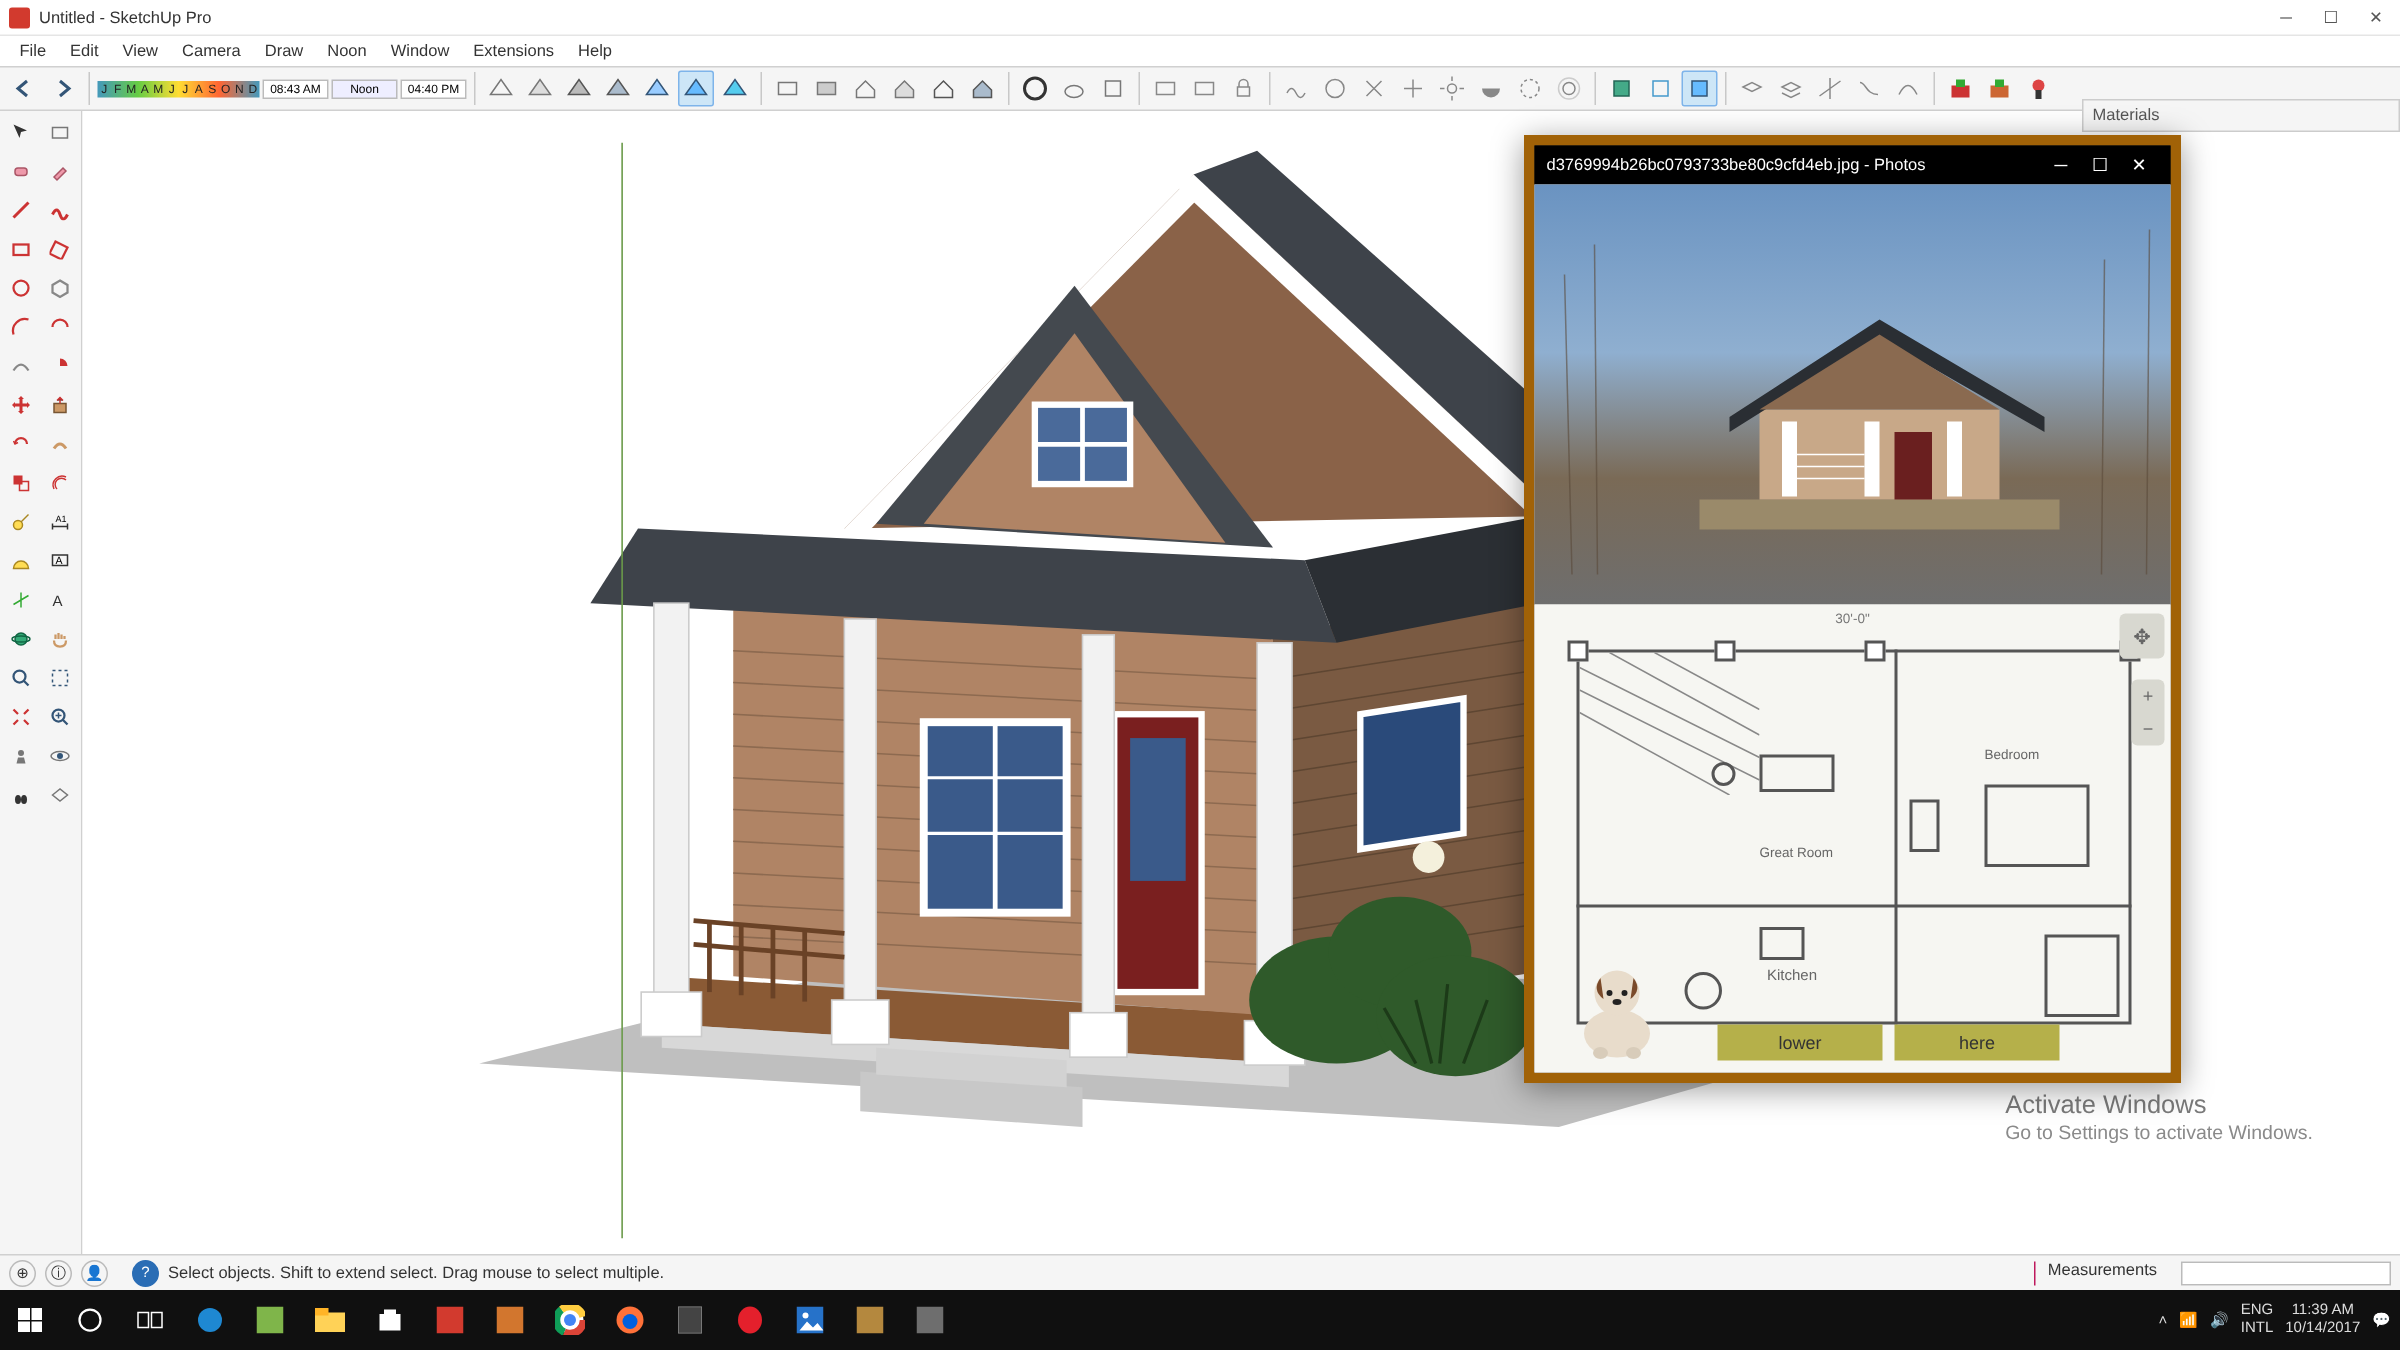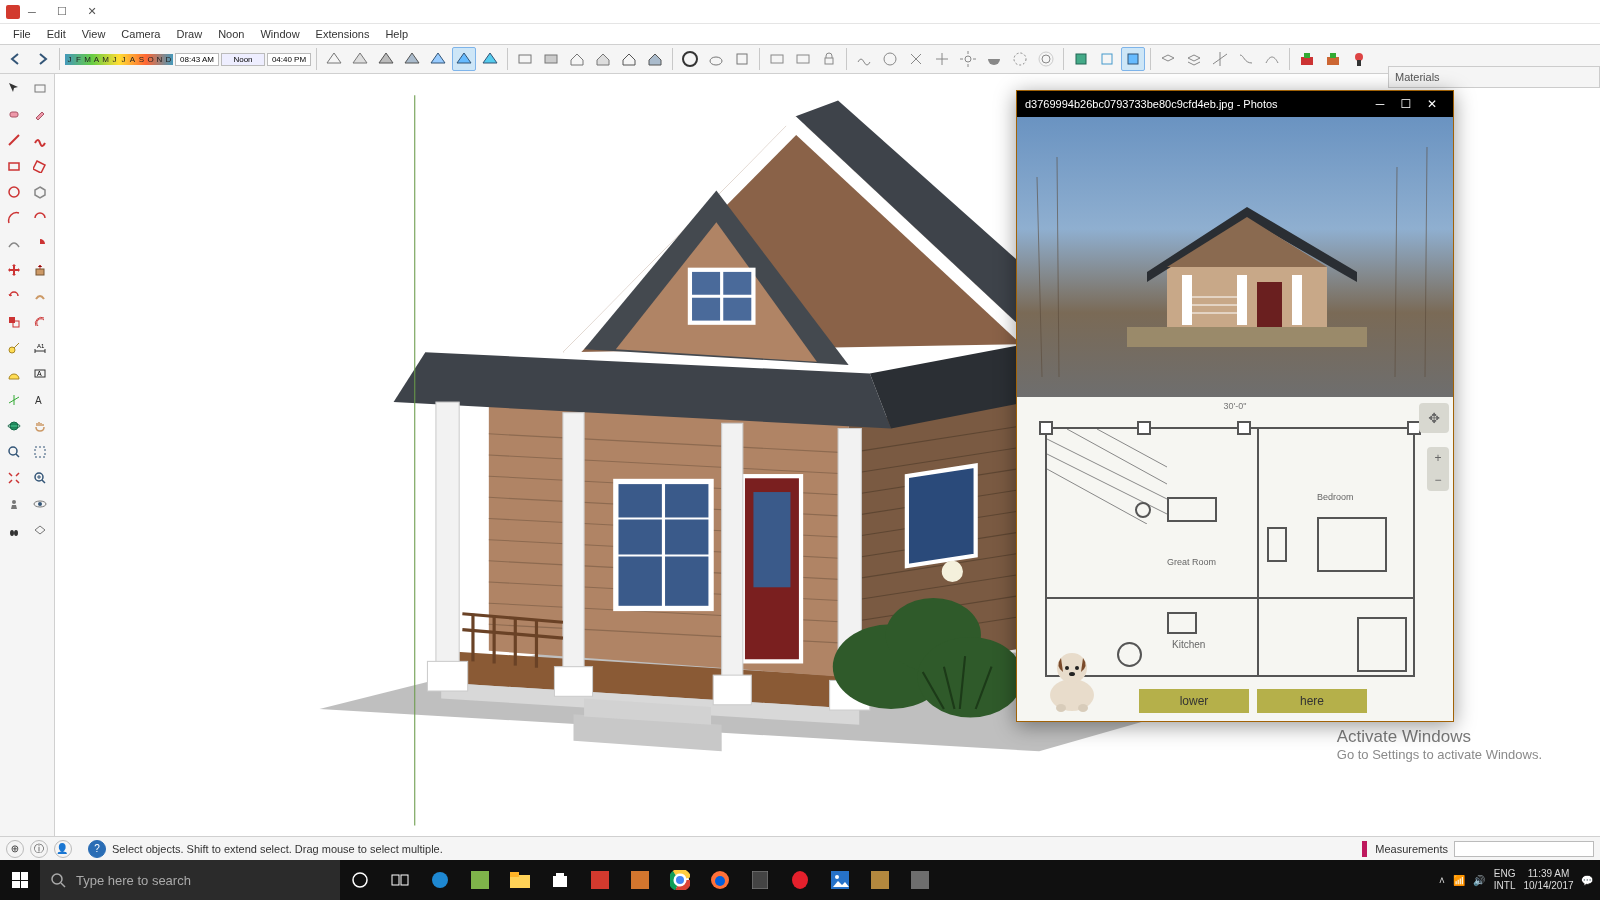--- a/index.html
+++ b/index.html
@@ -19,35 +19,35 @@
   .months{display:flex;font-size:8px;background:linear-gradient(90deg,#49b 0%, #6c4 25%, #fd3 50%, #f63 75%, #49b 100%);color:#222;padding:1px 0}
   .months span{width:9px;text-align:center}
   .timebox{font-size:8px;background:#fff;border:1px solid #bbb;padding:1px 3px;width:44px;text-align:center}
   .timebox.noon{background:#eef}
   .workarea{display:flex;height:calc(100% - 24px - 20px - 30px - 24px - 40px);background:#fff}
   .lefttools{width:55px;background:#f5f5f5;border-right:1px solid #d0d0d0;display:flex;flex-wrap:wrap;align-content:flex-start;padding:2px;gap:2px}
   .ltbtn{width:24px;height:24px;border:1px solid transparent;display:flex;align-items:center;justify-content:center;cursor:pointer;border-radius:2px}
   .viewport{flex:1;position:relative;background:#fff;overflow:hidden}
   .statusbar{height:24px;background:#f5f5f5;border-top:1px solid #d0d0d0;display:flex;align-items:center;padding:0 6px;gap:6px;font-size:11px;color:#333}
   .statusbar .sbtn{width:18px;height:18px;border:1px solid #bbb;border-radius:50%;display:flex;align-items:center;justify-content:center;font-size:10px;cursor:pointer}
-  .measure{margin-left:auto;border-left:5px solid #be185d;padding-left:8px;display:flex;align-items:center;gap:6px}
+  .measure{margin-left:auto;border-left:1px solid #be185d;padding-left:8px;display:flex;gap:16px}
   .measure input{width:140px;height:16px;border:1px solid #bbb;background:#fff;font-size:11px;padding:0 3px}
   .taskbar{height:40px;background:#101010;display:flex;align-items:center;color:#fff}
   .start{width:40px;height:40px;display:flex;align-items:center;justify-content:center;cursor:pointer}
   .winlogo{width:16px;height:16px;display:grid;grid-template-columns:1fr 1fr;grid-template-rows:1fr 1fr;gap:1px}
   .winlogo div{background:#fff}
   .search{display:flex;align-items:center;background:#2b2b2b;height:40px;width:300px;padding:0 10px;gap:10px;color:#aaa}
   .search svg{width:16px;height:16px}
   .search span{font-size:13px}
   .tbicons{display:flex;height:40px}
   .tbicons .ti{width:40px;height:40px;display:flex;align-items:center;justify-content:center;cursor:pointer}
   .tray{margin-left:auto;display:flex;align-items:center;height:40px;padding:0 6px;gap:8px;font-size:10px;color:#ddd}
   .tray .tcol{display:flex;flex-direction:column;align-items:center;line-height:1.2}
   
-  .photoswin{position:absolute;top:90px;left:1016px;width:438px;height:632px;background:#1f1f1f;border:1px solid #a16207;box-shadow:0 4px 20px rgba(0,0,0,.4);z-index:50}
+  .photoswin{position:absolute;top:90px;left:1016px;width:438px;height:632px;background:#1f1f1f;border:7px solid #a16207;box-shadow:0 4px 20px rgba(0,0,0,.4);z-index:50}
   .photoswin .pwtitle{height:26px;background:#000;color:#fff;display:flex;align-items:center;padding:0 8px;font-size:11px}
   .photoswin .pwtitle span:first-child{flex:1;overflow:hidden;text-overflow:ellipsis;white-space:nowrap}
   .photoswin .pwtitle .pwb{width:26px;text-align:center;cursor:pointer;font-size:12px}
   .photoswin .pwbody{height:calc(100% - 26px);background:#f6f6f2;display:flex;flex-direction:column}
   .refphoto{height:280px;background:linear-gradient(#6a93c1 0%, #8fafd0 40%, #7a6a56 70%, #6e6e6e 100%);position:relative;overflow:hidden}
   .floorplan{flex:1;background:#f6f6f2;position:relative;padding:10px}
   .fpbox{position:absolute;border:2px solid #555}
   .fpbtn{position:absolute;bottom:8px;height:24px;background:#b5b04a;color:#333;font-size:12px;display:flex;align-items:center;justify-content:center;cursor:pointer}
   
   .matpanel{position:absolute;top:66px;right:0;width:212px;height:22px;background:#f5f5f5;border:1px solid #ccc;display:flex;align-items:center;padding:0 6px;font-size:11px;color:#555;z-index:40}
@@ -57,20 +57,21 @@
   
   svg{display:block}
   
   .refhouse{position:absolute;left:90px;top:70px;width:280px;height:180px}
 </style>
 </head>
 <body>
 
 <div class="titlebar">
   <div class="icon"></div>
+  <div class="title">Untitled - SketchUp Pro</div>
   <div class="winbtns">
     <span>─</span>
     <span>☐</span>
     <span>✕</span>
   </div>
 </div>
 
 <div class="menubar">
   <span>File</span>
   <span>Edit</span>
@@ -635,27 +636,20 @@
 
 <div class="taskbar">
   <div class="start">
       <div class="winlogo">
         <div></div>
         <div></div>
         <div></div>
         <div></div>
       </div>
     </div>
-  <div class="search">
-    <svg viewBox="0 0 16 16" fill="none" stroke="#aaa" stroke-width="1.5">
-        <circle cx="7" cy="7" r="5"></circle>
-        <path d="M11 11l4 4"></path>
-      </svg>
-    <span>Type here to search</span>
-  </div>
   <div class="tbicons">
     <div class="ti">
         <svg width="18" height="18">
           <circle cx="9" cy="9" r="7" fill="none" stroke="#fff" stroke-width="1.5"></circle>
         </svg>
       </div>
     <div class="ti">
         <svg width="18" height="14">
           <rect x="1" y="2" width="7" height="10" fill="none" stroke="#fff"></rect>
           <rect x="10" y="2" width="7" height="10" fill="none" stroke="#fff"></rect>

